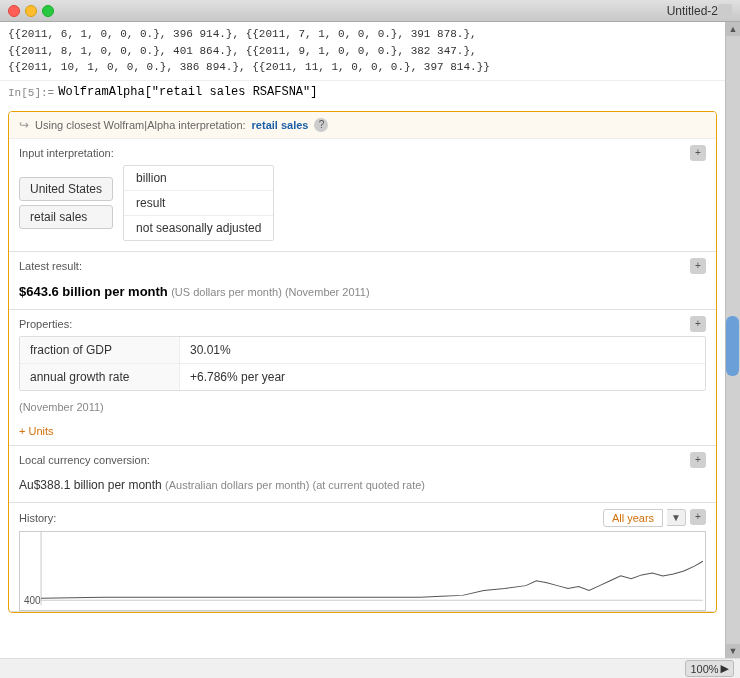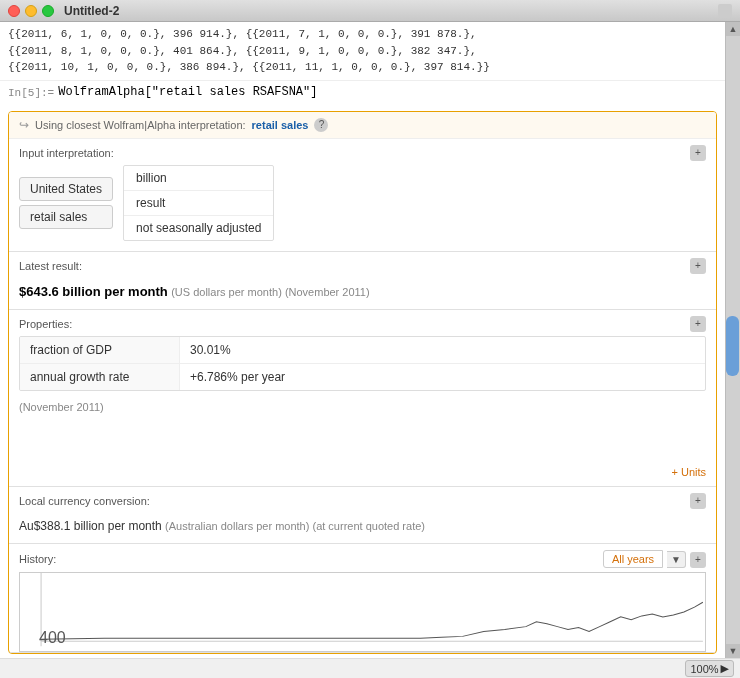--- a/index.html
+++ b/index.html
@@ -36,24 +36,24 @@
     .traffic-light {
       width: 12px;
       height: 12px;
       border-radius: 50%;
     }
     .tl-red { background: #ff5f57; border: 1px solid #e0443e; }
     .tl-yellow { background: #febc2e; border: 1px solid #d4a017; }
     .tl-green { background: #28c840; border: 1px solid #1aab29; }
     .title-text {
       flex: 1;
-      text-align: left;
-      font-size: 12px;
-      color: #333;
-      font-weight: bold;
+      text-align: right;
+      font-size: 12px;
+      color: #333;
+      font-weight: normal;
     }
     .window-btn {
       width: 14px;
       height: 14px;
       background: #ccc;
       border-radius: 2px;
     }
     .content-area {
       display: flex;
       flex: 1;
@@ -265,26 +265,24 @@
       font-size: 12px;
       color: #333;
       background: #fff;
     }
     .prop-date {
       padding: 4px 10px 8px 10px;
       font-size: 11px;
       color: #888;
     }
     .units-link {
-      text-align: right;
       padding: 4px 10px 8px 10px;
       font-size: 11px;
       color: #e67e00;
       cursor: pointer;
-      margin-top: 41px;
     }
     .units-link span { color: #d4700a; }
     .local-currency-value {
       padding: 6px 10px 10px 10px;
       font-size: 12px;
       color: #333;
     }
     .local-currency-value .main-val {
       font-weight: normal;
     }
@@ -293,21 +291,21 @@
       justify-content: space-between;
       align-items: center;
       padding: 6px 10px 4px 10px;
     }
     .history-title {
       font-size: 11px;
       color: #555;
     }
     .history-controls {
       display: flex;
-      align-items: flex-end;
+      align-items: flex-start;
       gap: 4px;
     }
     .years-btn {
       background: #fff;
       border: 1px solid #ccc;
       border-radius: 3px 0 0 3px;
       padding: 2px 8px;
       font-size: 11px;
       color: #d4700a;
       cursor: pointer;
@@ -325,23 +323,23 @@
     .chart-area {
       margin: 0 10px;
       height: 80px;
       border: 1px solid #ccc;
       background: #fff;
       position: relative;
       overflow: hidden;
     }
     .chart-area .y-label {
       position: absolute;
-      left: 19px;
+      left: 4px;
       bottom: 4px;
-      font-size: 16px;
+      font-size: 10px;
       color: #555;
     }
     .chart-svg {
       width: 100%;
       height: 100%;
     }
     .bottom-bar {
       display: flex;
       justify-content: flex-end;
       align-items: center;

